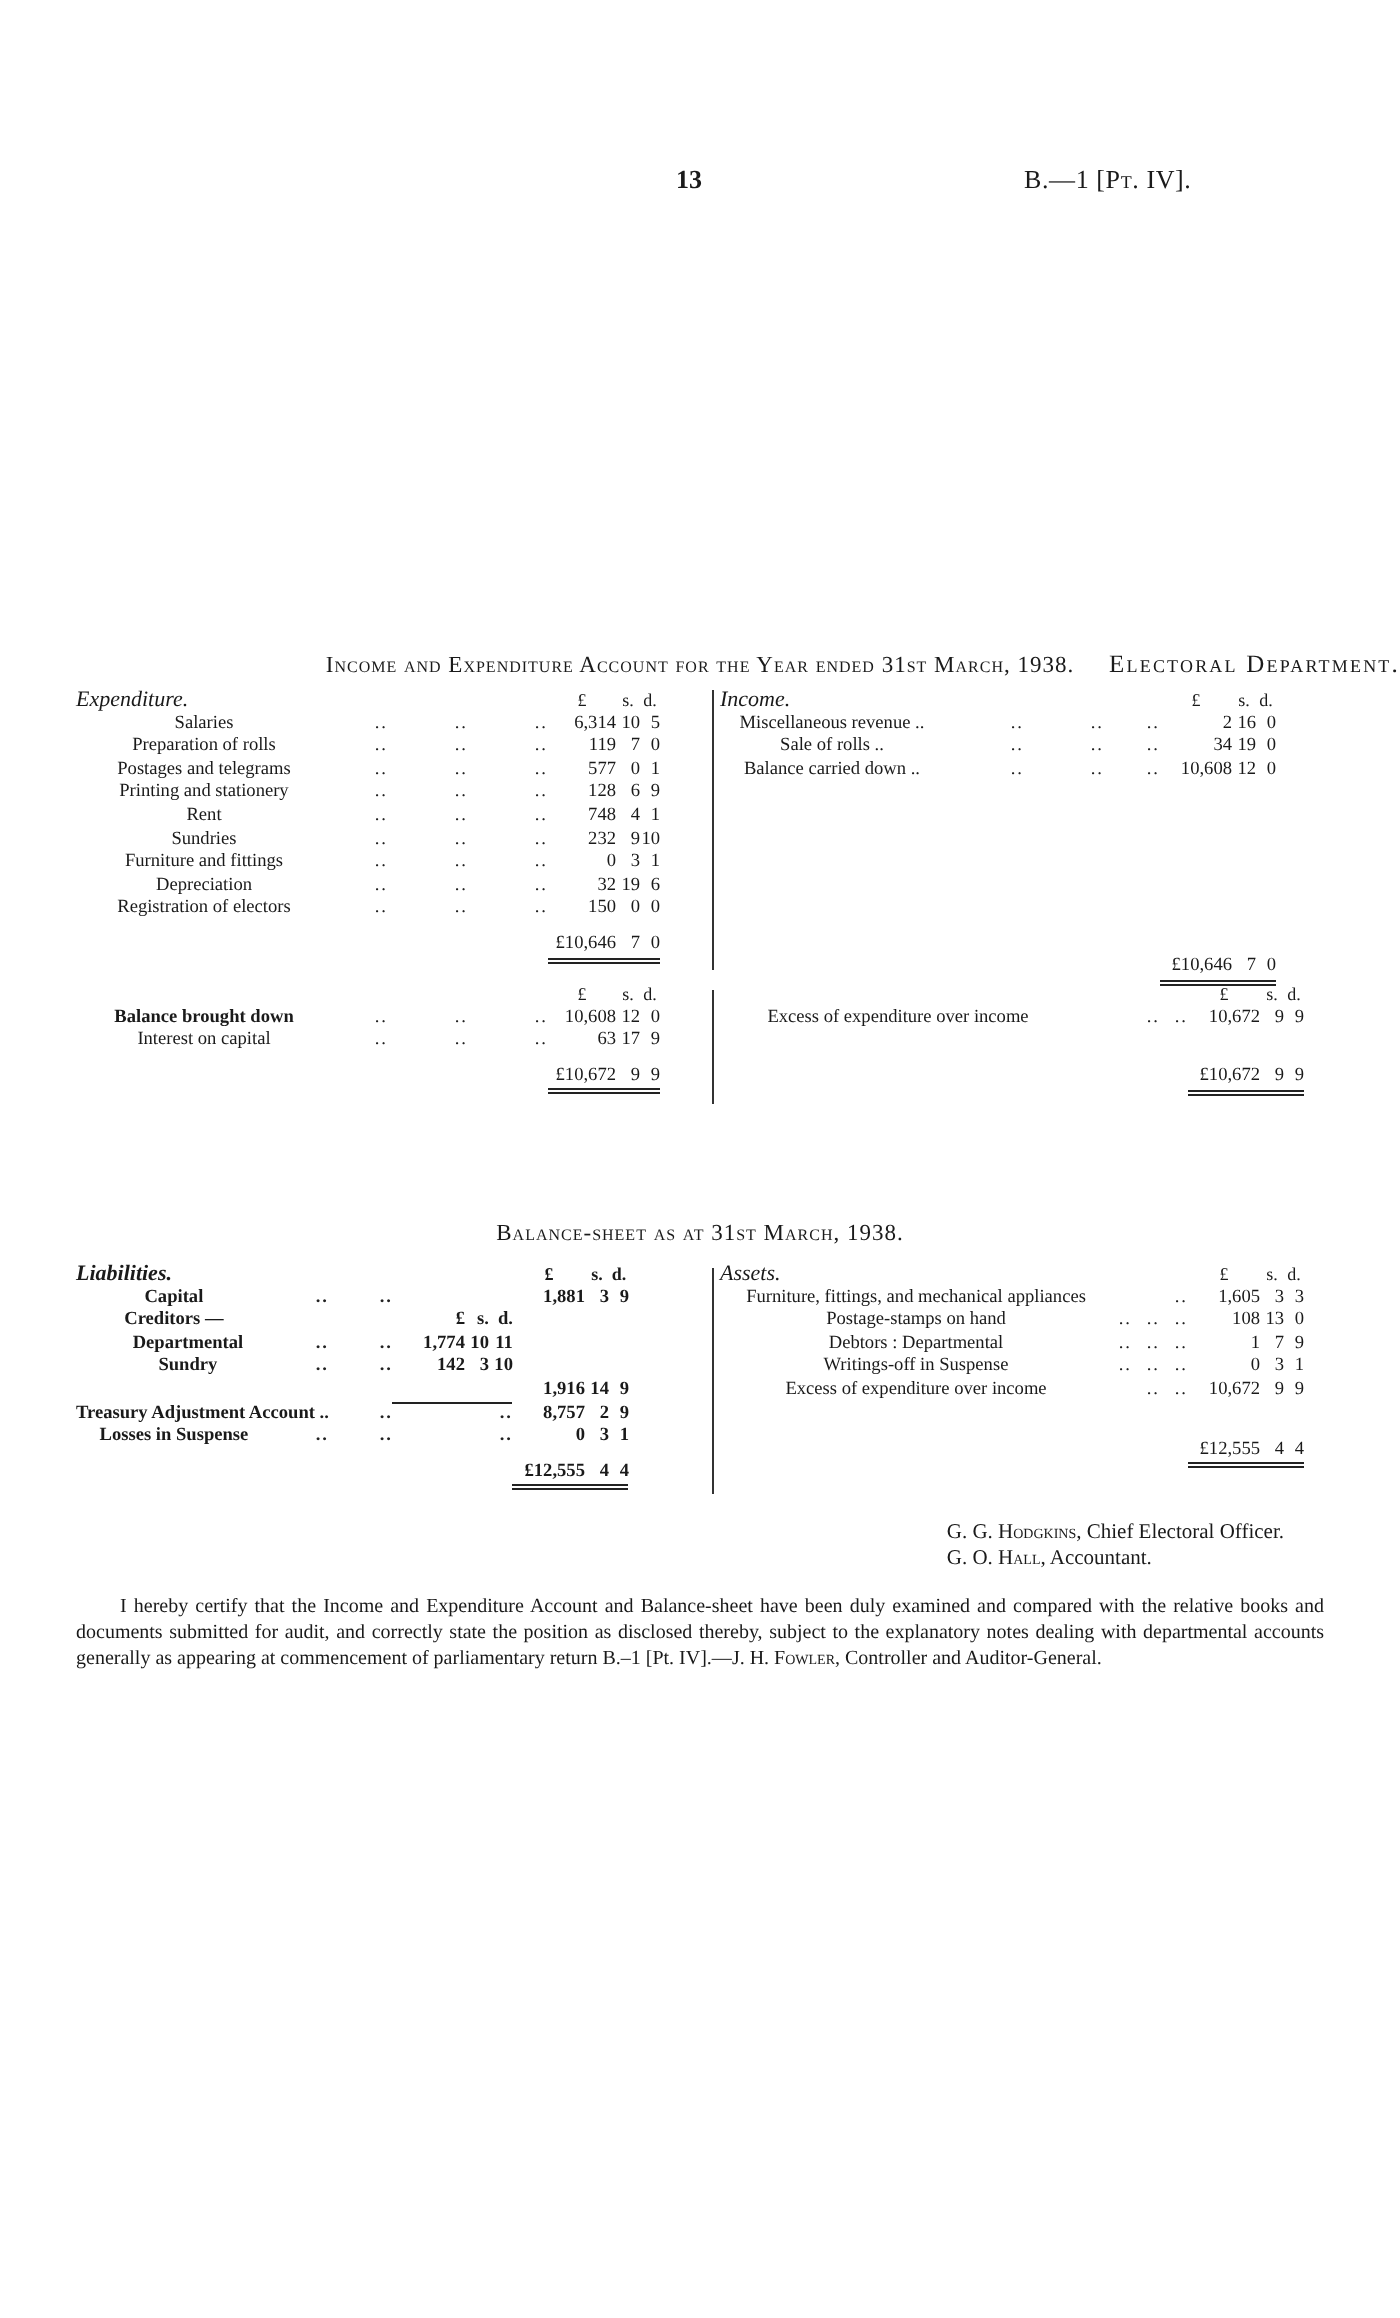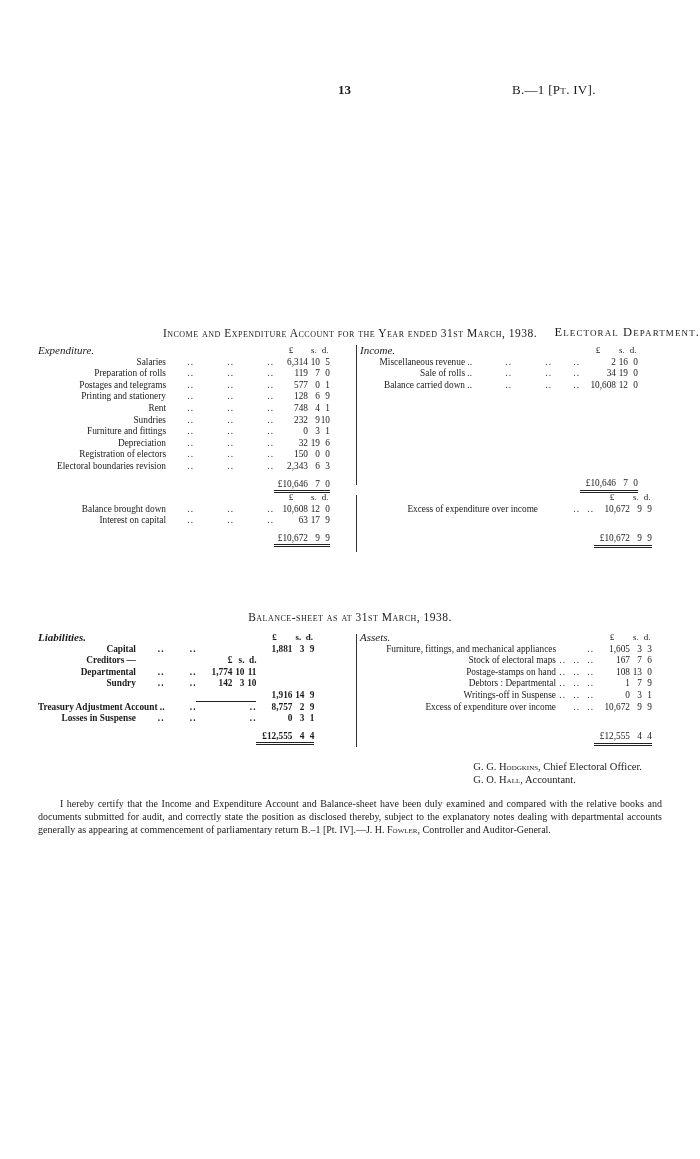--- a/index.html
+++ b/index.html
@@ -95,21 +95,21 @@
     font-style: italic;
     text-align: left;
     font-size: 11px;
     padding-bottom: 1px;
   }
   .money-head {
     text-align: center;
     font-size: 9px;
   }
   .desc {
-    text-align: right;
+    text-align: center;
   }
   .lead {
     text-align: right;
     letter-spacing: 1px;
     color: #222;
   }
   .num-l { text-align: right; padding-left: 4px; }
   .num-s { text-align: right; padding-left: 5px; width: 12px;}
   .num-d { text-align: right; padding-left: 5px; width: 10px;}
   .sub-l { text-align: right; padding-left: 4px; }
@@ -248,29 +248,20 @@
       </tr>
       <tr>
         <td class="desc">Registration of electors</td>
         <td class="lead">..</td>
         <td class="lead">..</td>
         <td class="lead">..</td>
         <td class="num-l">150</td>
         <td class="num-s">0</td>
         <td class="num-d">0</td>
       </tr>
-      <tr>
-        <td class="desc">Electoral boundaries revision</td>
-        <td class="lead">..</td>
-        <td class="lead">..</td>
-        <td class="lead">..</td>
-        <td class="num-l">2,343</td>
-        <td class="num-s">6</td>
-        <td class="num-d">3</td>
-      </tr>
       <tr class="spacer">
             <td colspan="7"></td>
           </tr>
       <tr>
         <td colspan="4"></td>
         <td class="num-l rule-top">£10,646</td>
         <td class="num-s rule-top">7</td>
         <td class="num-d rule-top">0</td>
       </tr>
       <tr>
@@ -343,21 +334,21 @@
   <div class="acct" style="top:492px; left:38px; width:316px;">
     <table>
       <tbody>
           <tr>
         <td colspan="4"></td>
         <td class="money-head">£</td>
         <td class="money-head">s.</td>
         <td class="money-head">d.</td>
       </tr>
       <tr>
-        <td class="desc" style="width:128px;">Balance brought down</td>
+        <td class="desc" style="width:128px;font-weight:bold;">Balance brought down</td>
         <td class="lead" style="width:28px;">..</td>
         <td class="lead" style="width:40px;">..</td>
         <td class="lead" style="width:40px;">..</td>
         <td class="num-l" style="width:34px;">10,608</td>
         <td class="num-s">12</td>
         <td class="num-d">0</td>
       </tr>
       <tr>
         <td class="desc">Interest on capital</td>
         <td class="lead">..</td>
@@ -543,29 +534,20 @@
       <tr>
         <td class="desc" style="width:196px;">Furniture, fittings, and mechanical appliances</td>
         <td class="lead" style="width:10px;"></td>
         <td class="lead" style="width:14px;"></td>
         <td class="lead" style="width:14px;">..</td>
         <td class="num-l" style="width:36px;">1,605</td>
         <td class="num-s">3</td>
         <td class="num-d">3</td>
       </tr>
       <tr>
-        <td class="desc">Stock of electoral maps</td>
-        <td class="lead">..</td>
-        <td class="lead">..</td>
-        <td class="lead">..</td>
-        <td class="num-l">167</td>
-        <td class="num-s">7</td>
-        <td class="num-d">6</td>
-      </tr>
-      <tr>
         <td class="desc">Postage-stamps on hand</td>
         <td class="lead">..</td>
         <td class="lead">..</td>
         <td class="lead">..</td>
         <td class="num-l">108</td>
         <td class="num-s">13</td>
         <td class="num-d">0</td>
       </tr>
       <tr>
         <td class="desc">Debtors : Departmental</td>

